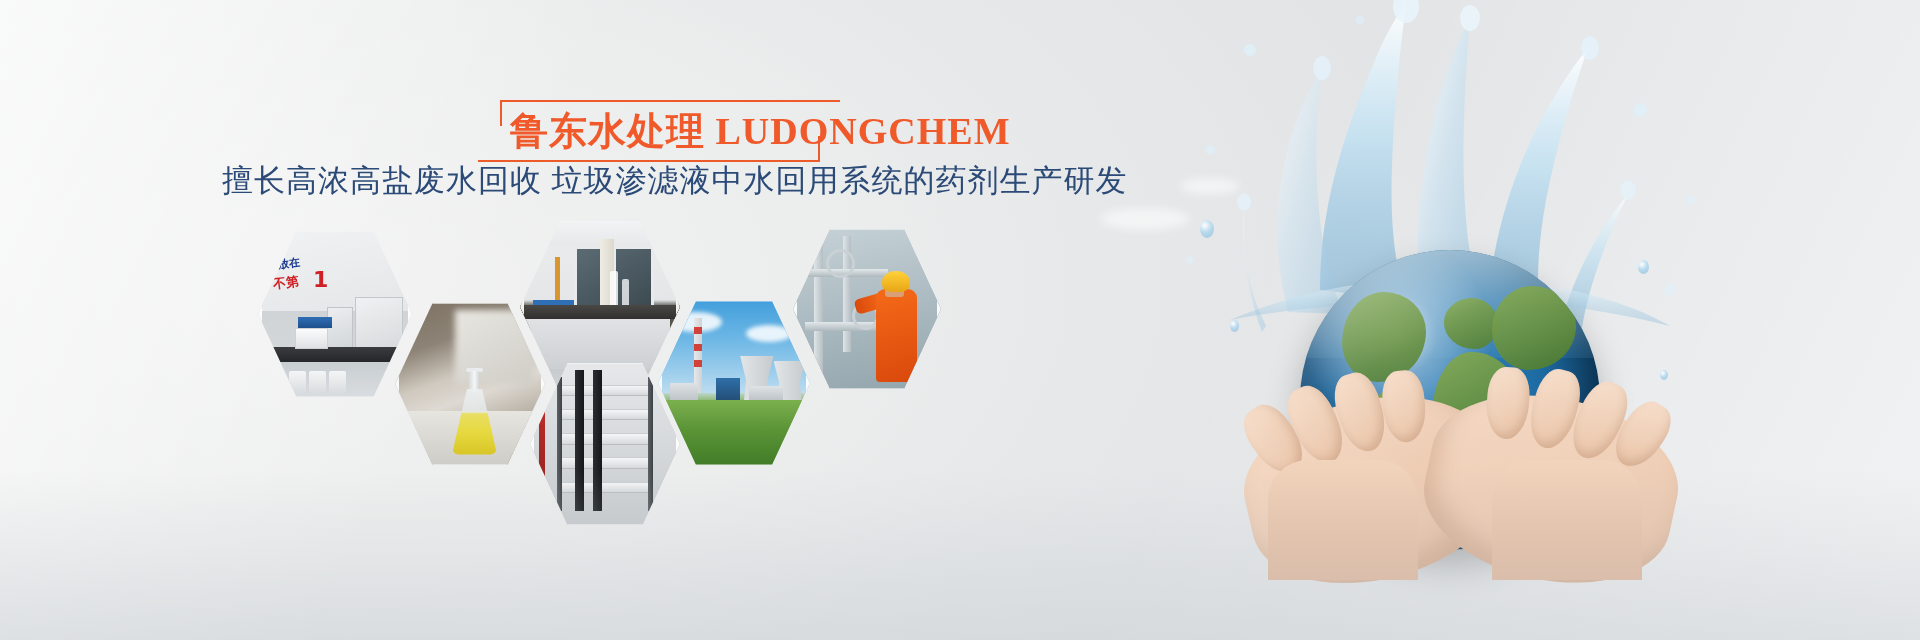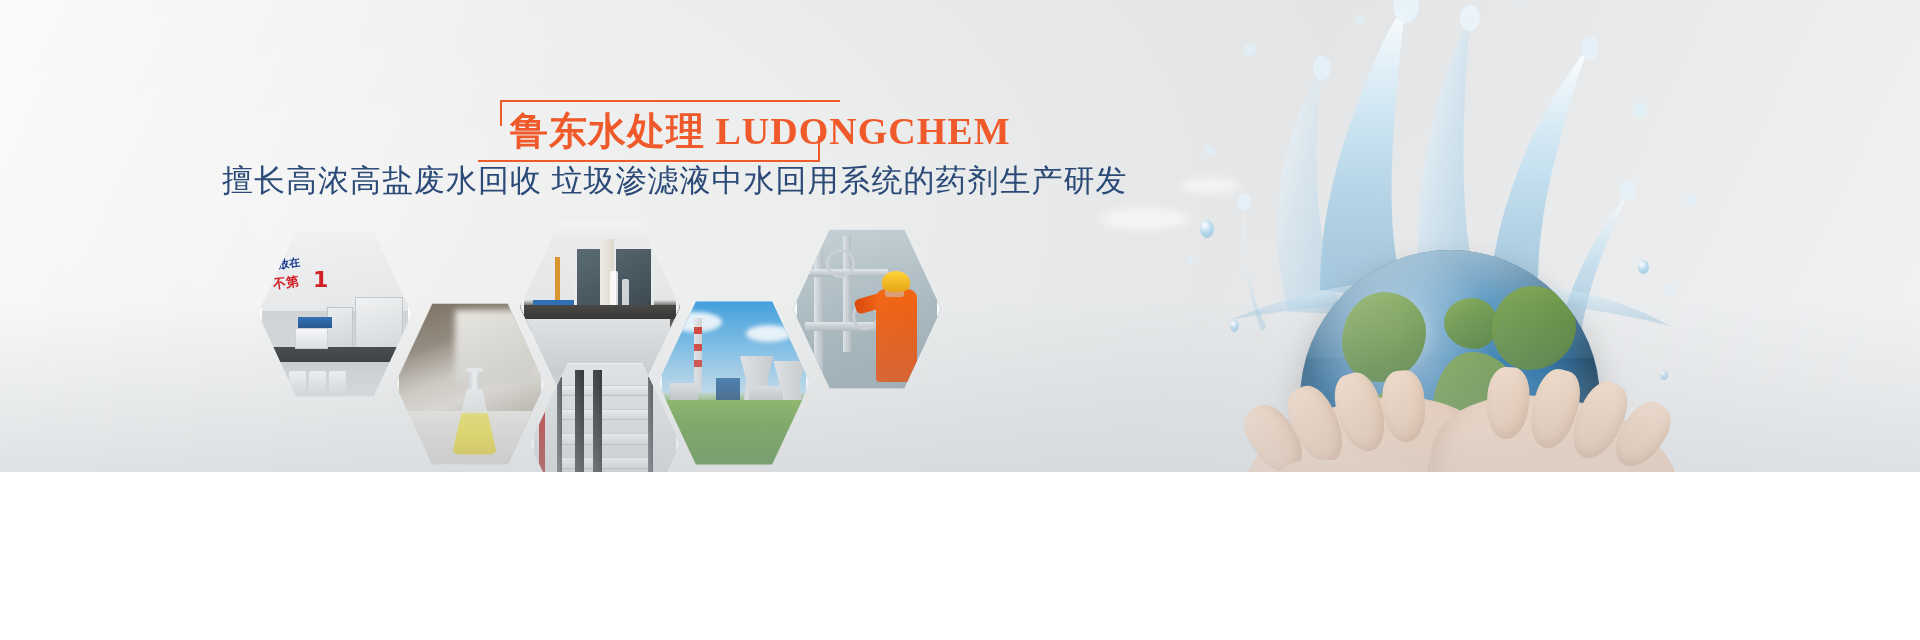--- a/index.html
+++ b/index.html
@@ -2,21 +2,21 @@
 <html><head>
 <meta charset="utf-8">
 <style>
   html,body{margin:0;padding:0;}
   body{
     width:1920px;height:640px;overflow:hidden;
     font-family:"Liberation Sans", sans-serif;
     background:#ffffff;
   }
   #banner{
-    position:relative;width:1920px;height:472px;overflow:hidden;
+    position:relative;width:1920px;height:640px;overflow:hidden;
     background:
       radial-gradient(ellipse 1100px 620px at 18% 45%, #f2f2f2 0%, #eceded 45%, #e6e8e9 70%, #e2e4e6 100%),
       linear-gradient(105deg,#f4f4f4 0%,#eeeff0 40%,#e9ebec 70%,#f2f3f4 100%);
     text-align: center;
   }
   
   .sweep{
     position:absolute;inset:0;
     background:linear-gradient(115deg, rgba(255,255,255,.75) 0%, rgba(255,255,255,0) 28%,
                rgba(255,255,255,0) 62%, rgba(255,255,255,.55) 100%);

